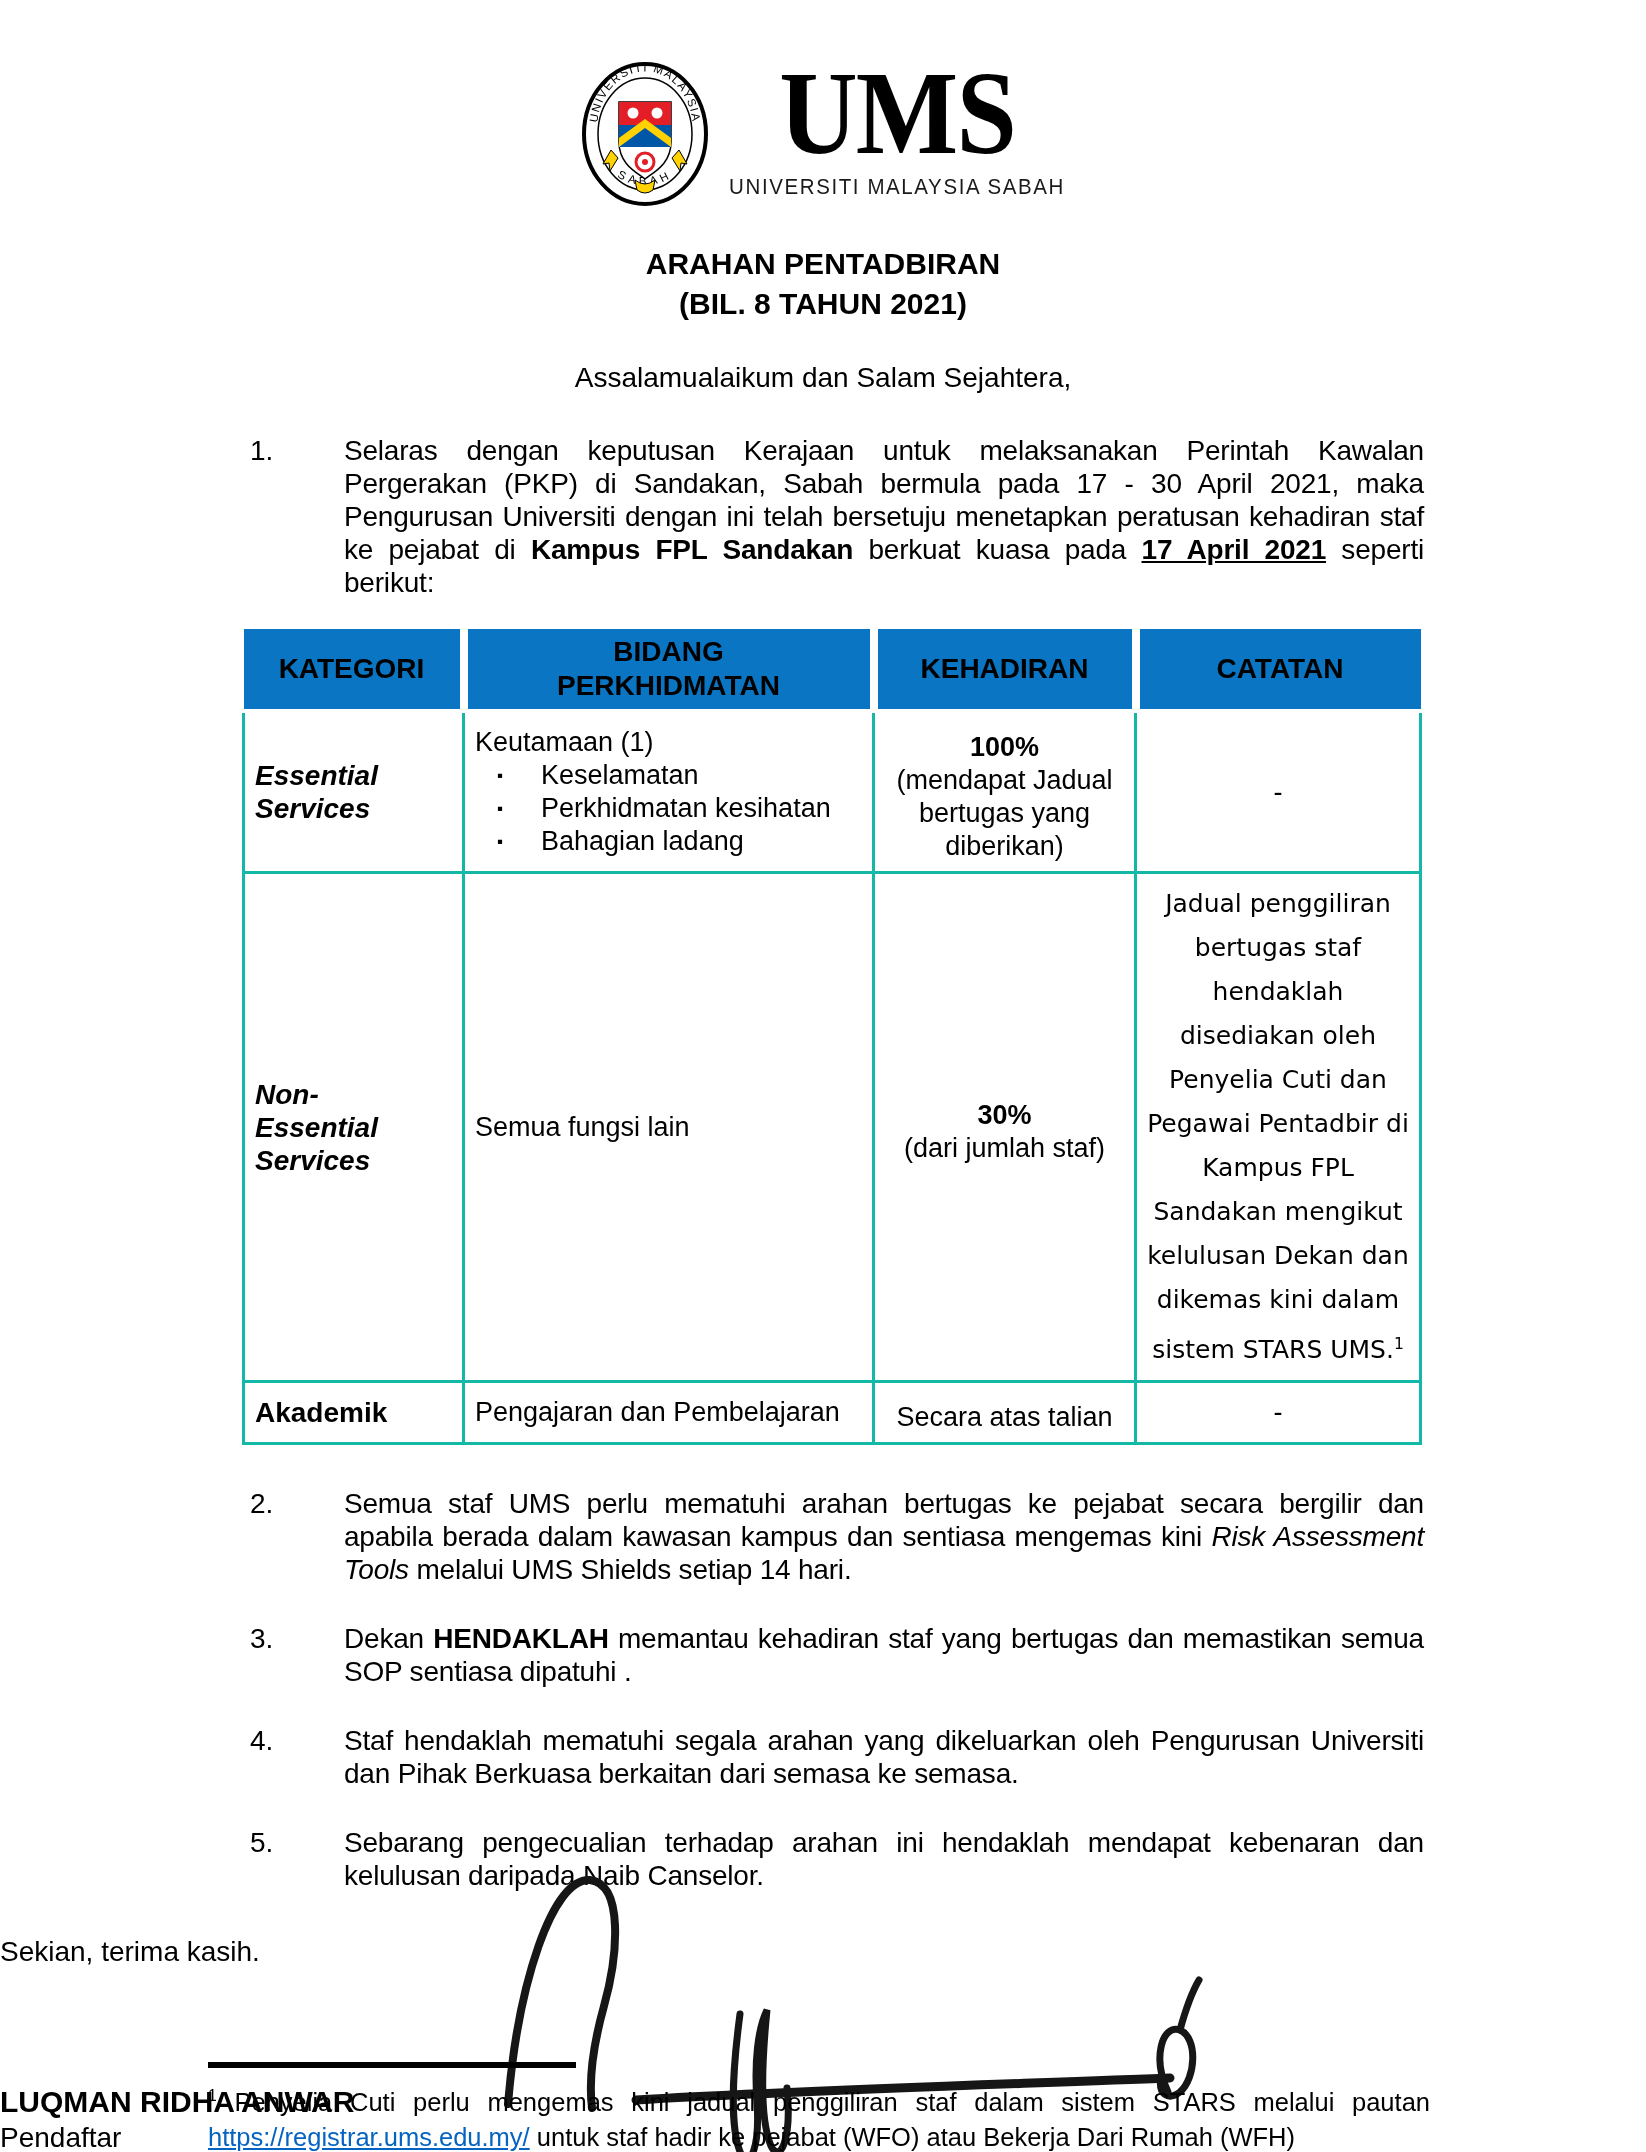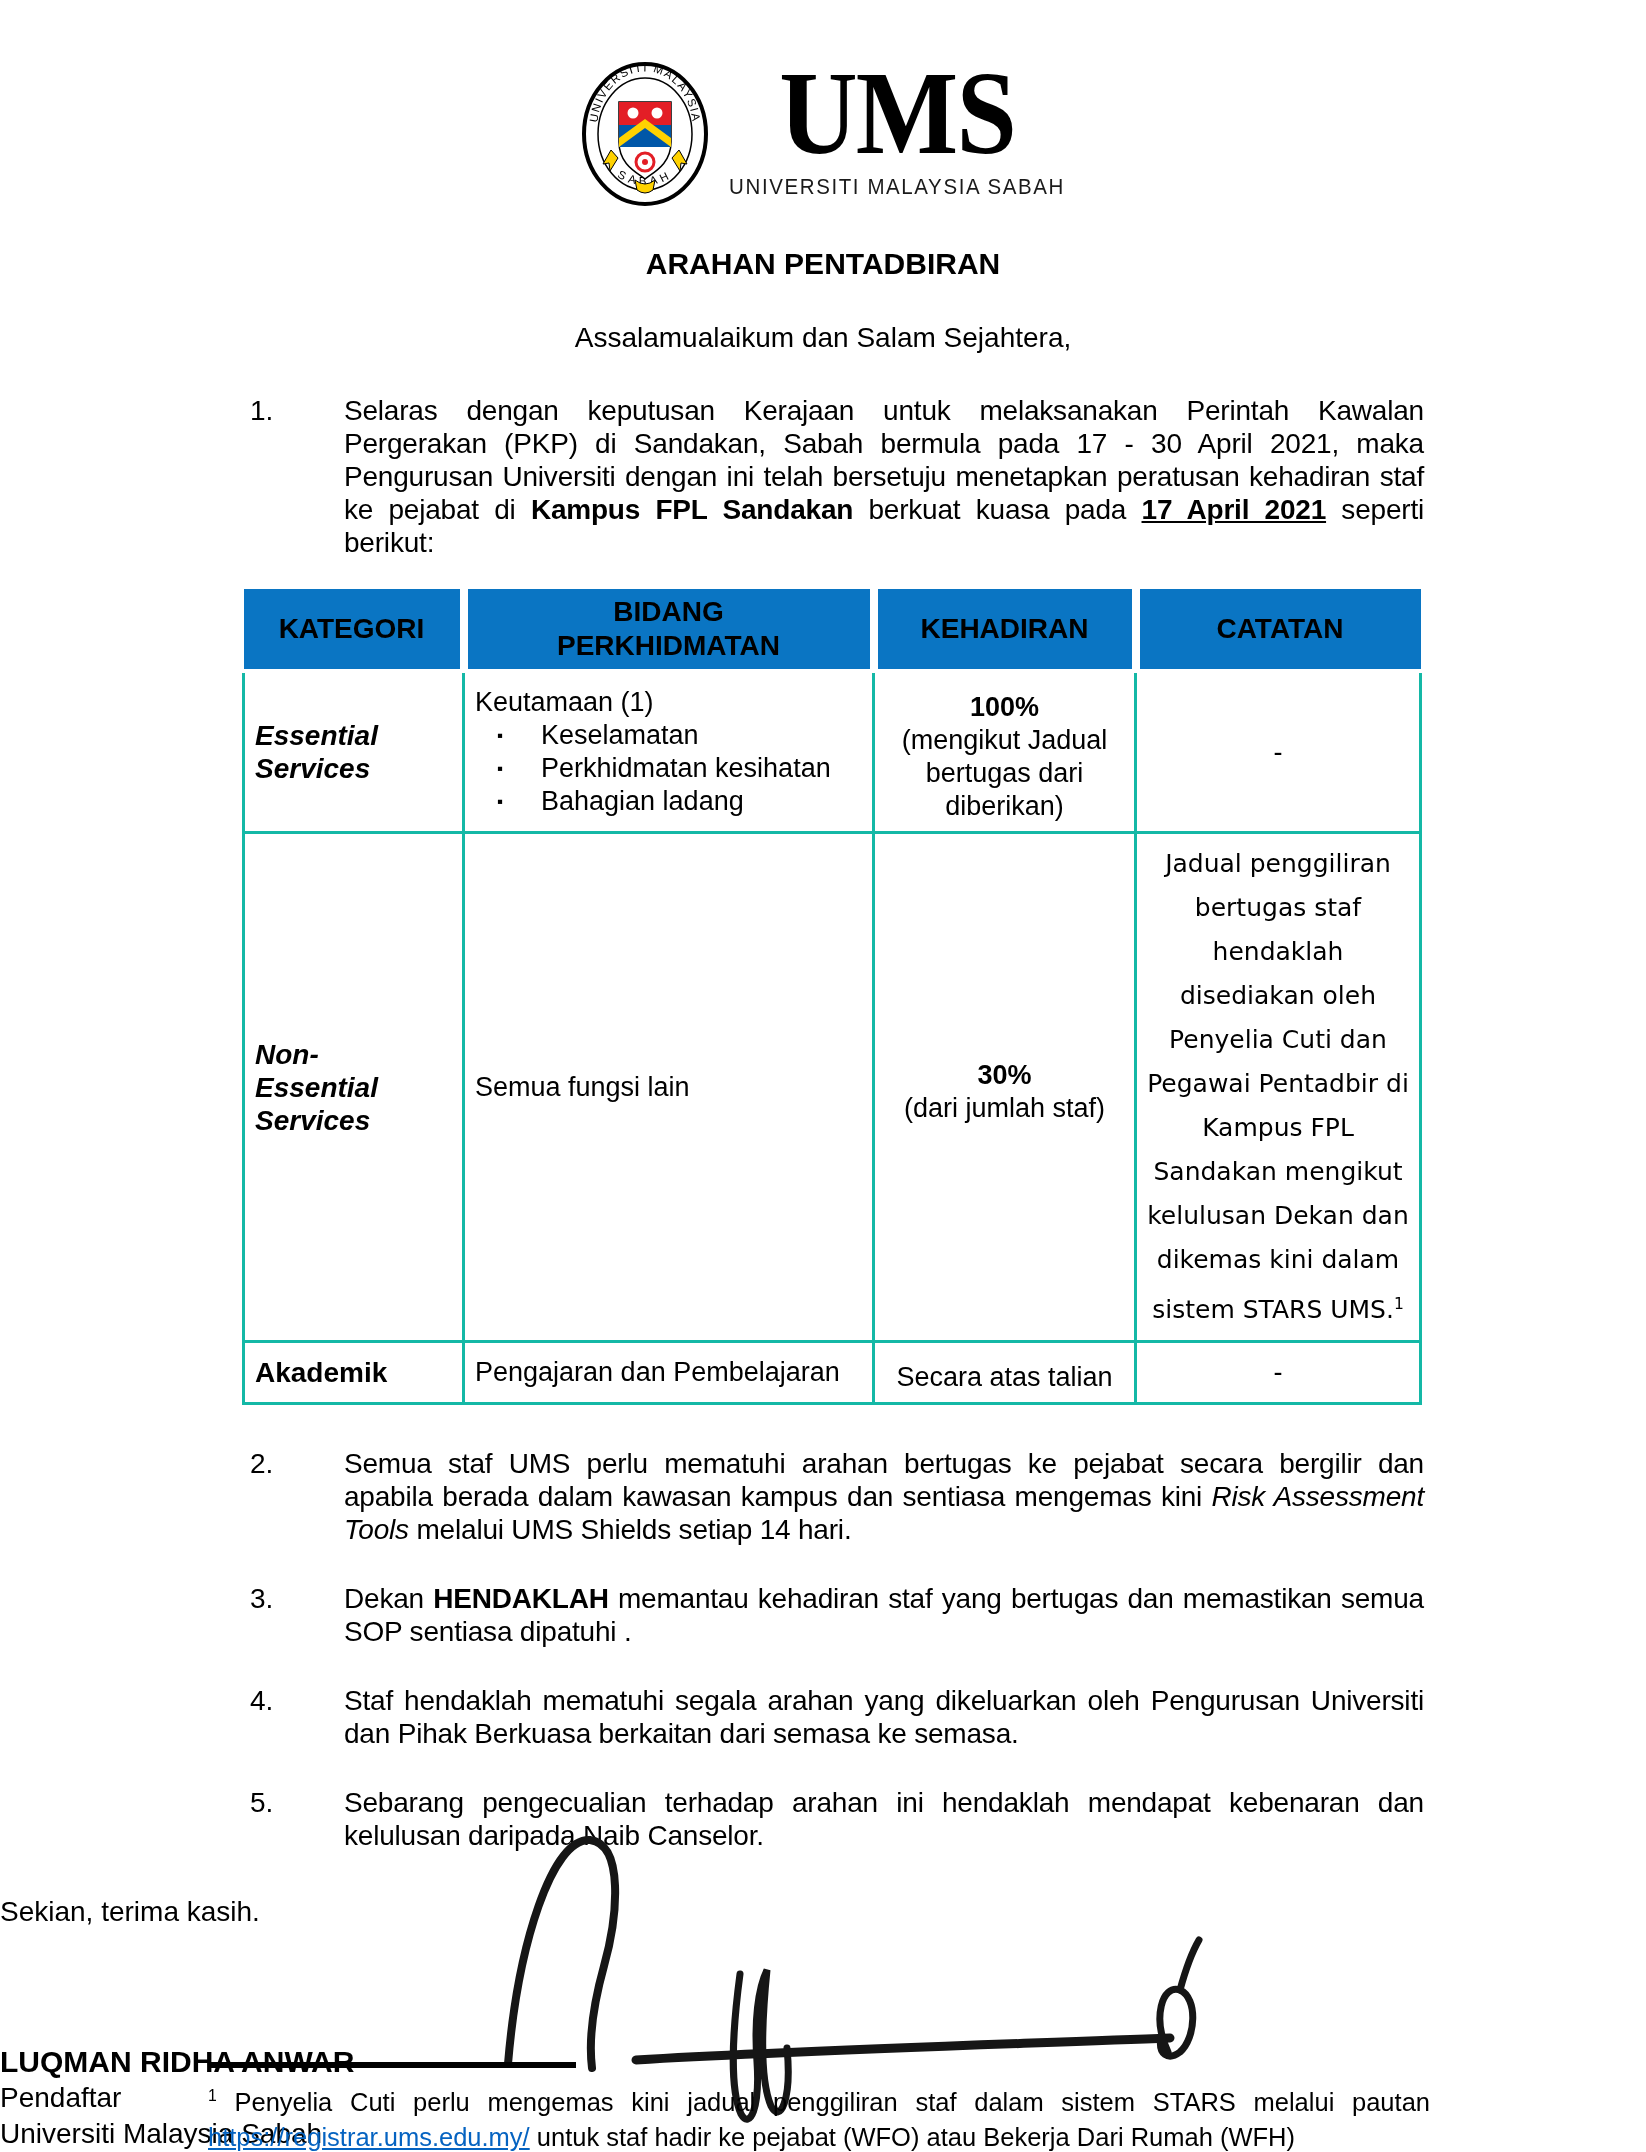--- a/index.html
+++ b/index.html
@@ -101,20 +101,21 @@
       <path d="M54,118 q10,8 20,0 l-2,10 q-8,6 -16,0 z" fill="#ffd200" stroke="#000" stroke-width="1"></path>
     </svg>
     <div class="wordmark-col">
       <div class="wordmark">UMS</div>
       <div class="wordmark-sub">UNIVERSITI MALAYSIA SABAH</div>
     </div>
   </div>
 
   <div class="doc-title">
     <div>ARAHAN PENTADBIRAN</div>
+    <div>(BIL. 8 TAHUN 2021)</div>
   </div>
 
   <div class="greeting">Assalamualaikum dan Salam Sejahtera,</div>
 
   <div class="paras">
     <div class="para">
         <span class="para-num">1.</span>
         <span class="para-text">Selaras dengan keputusan Kerajaan untuk melaksanakan Perintah Kawalan Pergerakan (PKP) di Sandakan, Sabah bermula pada 17 - 30 April 2021, maka Pengurusan Universiti dengan ini telah bersetuju menetapkan peratusan kehadiran staf ke pejabat di <b>Kampus FPL Sandakan</b> berkuat kuasa pada <b><u>17 April 2021</u></b> seperti berikut:</span>
       </div>
   </div>
@@ -150,21 +151,21 @@
                 <span>Perkhidmatan kesihatan</span>
               </li>
               <li>
                 <span class="blt">▪</span>
                 <span>Bahagian ladang</span>
               </li>
             </ul>
       </td>
       <td class="kehadiran">
         <span class="keh-main">100%</span>
-        <span>(mengikut Jadual bertugas dari diberikan)</span>
+        <span>(mendapat Jadual bertugas yang diberikan)</span>
       </td>
       <td class="catatan">-</td>
     </tr>
     <tr style="height:390px">
       <td class="kategori">
         <span class="kategori-inner">Non-Essential Services</span>
       </td>
       <td class="bidang">
         <span>Semua fungsi lain</span>
       </td>

